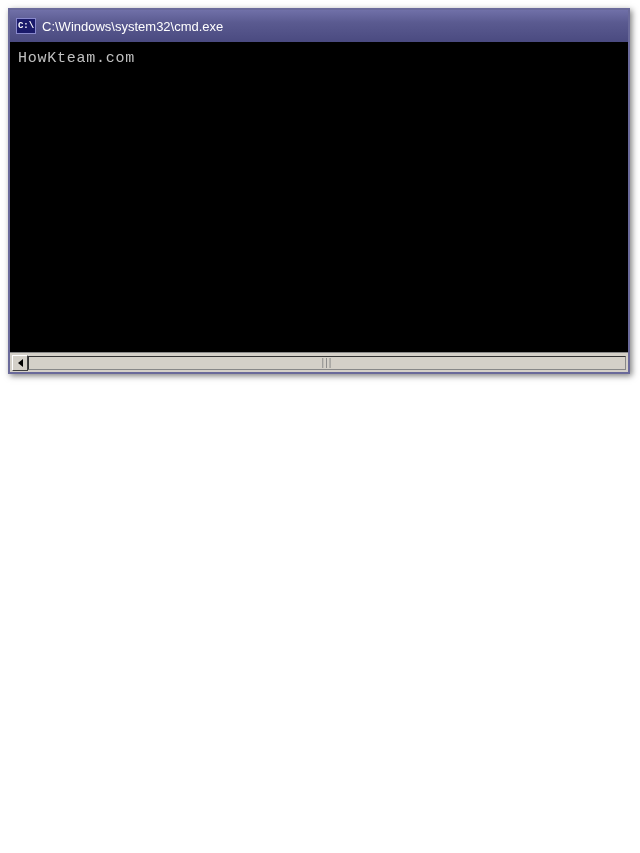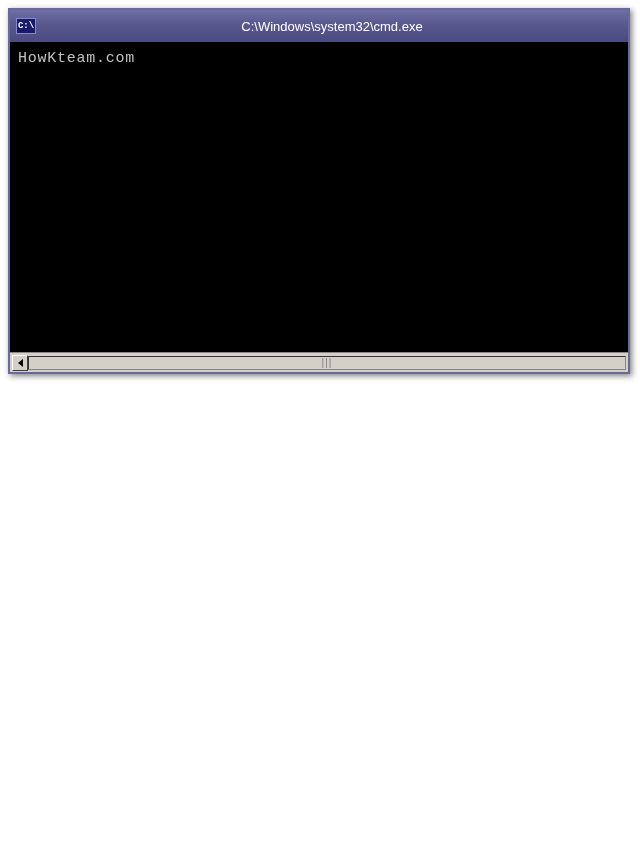--- a/index.html
+++ b/index.html
@@ -52,21 +52,20 @@
       font-family: 'Courier New', monospace;
       line-height: 1;
     }
 
     .title-bar-text {
       color: #ffffff;
       font-size: 13px;
       font-family: 'Segoe UI', Tahoma, sans-serif;
       font-weight: normal;
       flex: 1;
-      text-align: center;
     }
 
     .terminal-area {
       background: #000000;
       padding: 6px 8px 8px 8px;
       min-height: 310px;
       position: relative;
     }
 
     .terminal-line {

